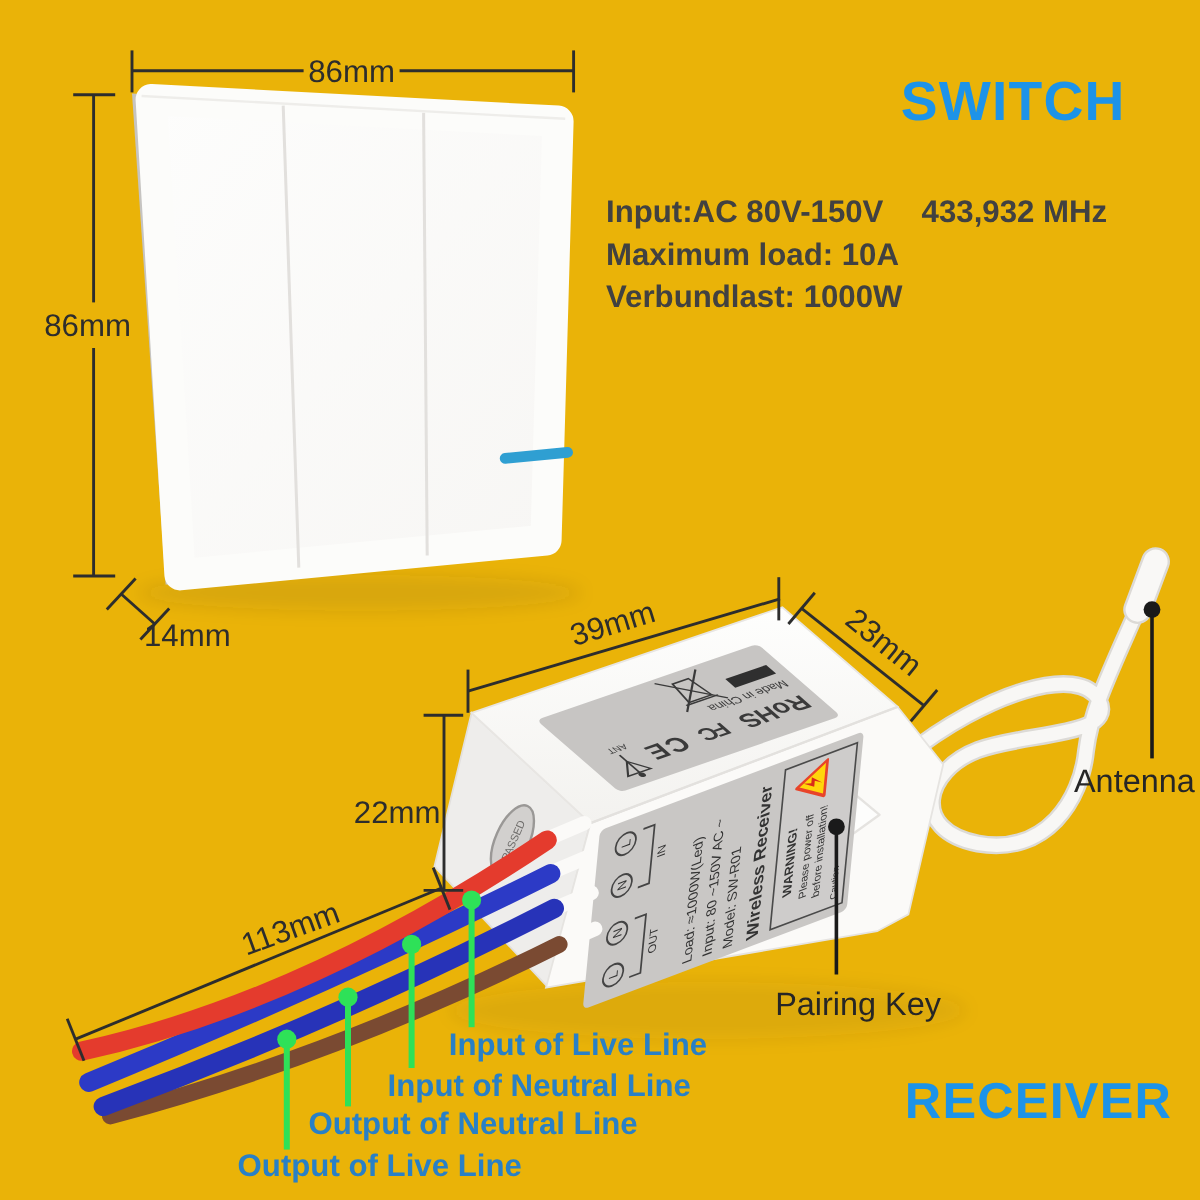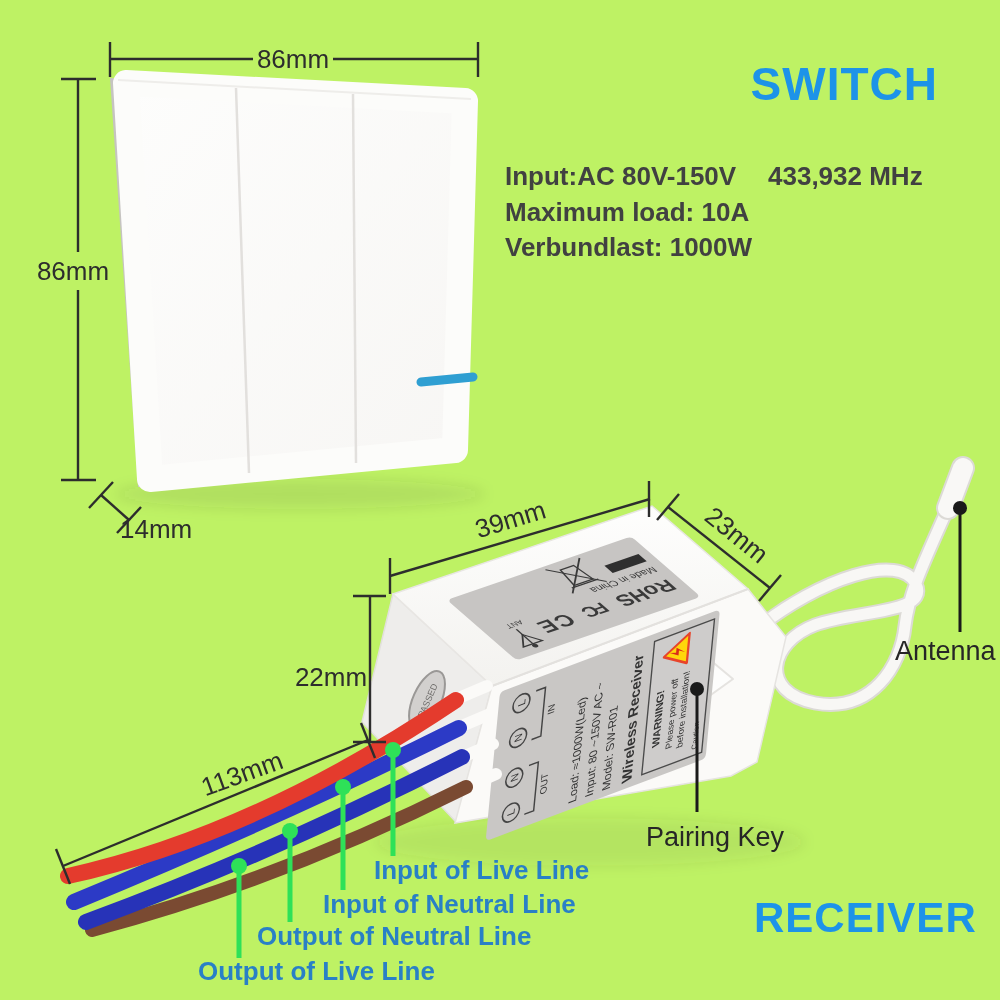--- a/index.html
+++ b/index.html
@@ -1,16 +1,16 @@
 <!DOCTYPE html>
 <html><head>
 <meta charset="utf-8">
 <style>
   html,body{margin:0;padding:0;background:#f0eeeb;}
-  .stage{position:relative;width:1000px;height:1000px;background:#bef264;overflow:hidden;
+  .stage{position:relative;width:1000px;height:1000px;background:#eab308;overflow:hidden;
          font-family:"Liberation Sans", sans-serif;}
   svg{position:absolute;left:0;top:0;}
   text{font-family:"Liberation Sans", sans-serif;}
   .dim-text{fill:#2d2d2d;font-size:26px;}
   .callout-text{fill:#262626;font-size:27px;}
   .wire-label{fill:#2980c6;font-size:26px;font-weight:bold;}
   .title-text{font-weight:bold;letter-spacing:1px;}
   .spec-text{fill:#414141;font-size:26px;font-weight:bold;}
 </style>
 </head>

